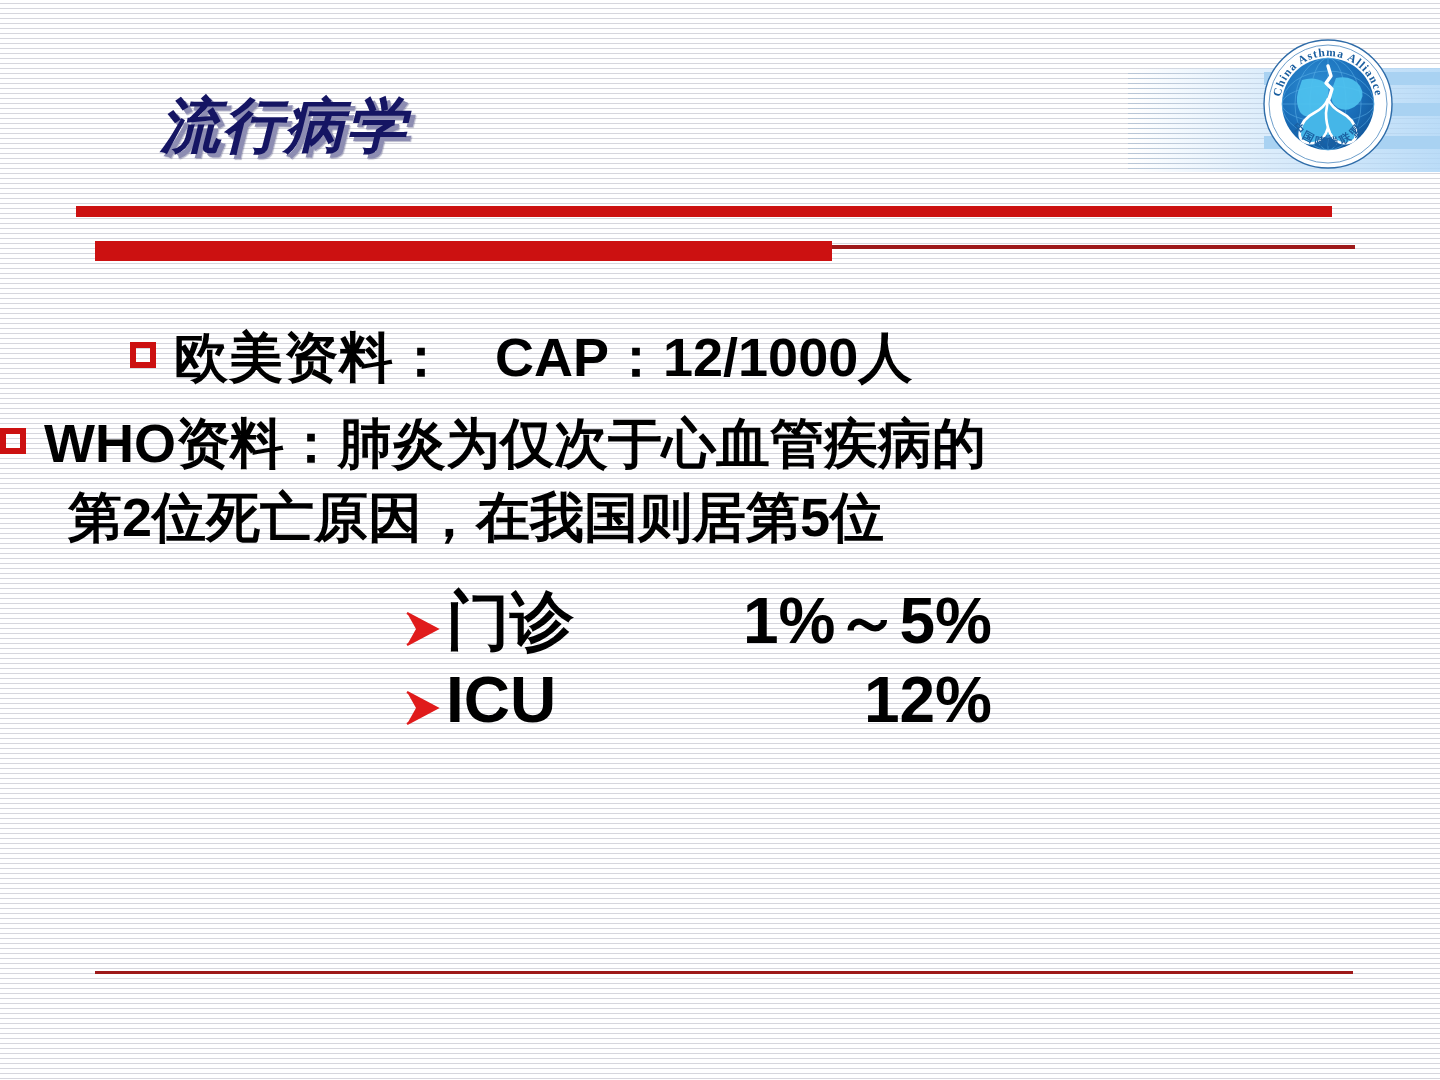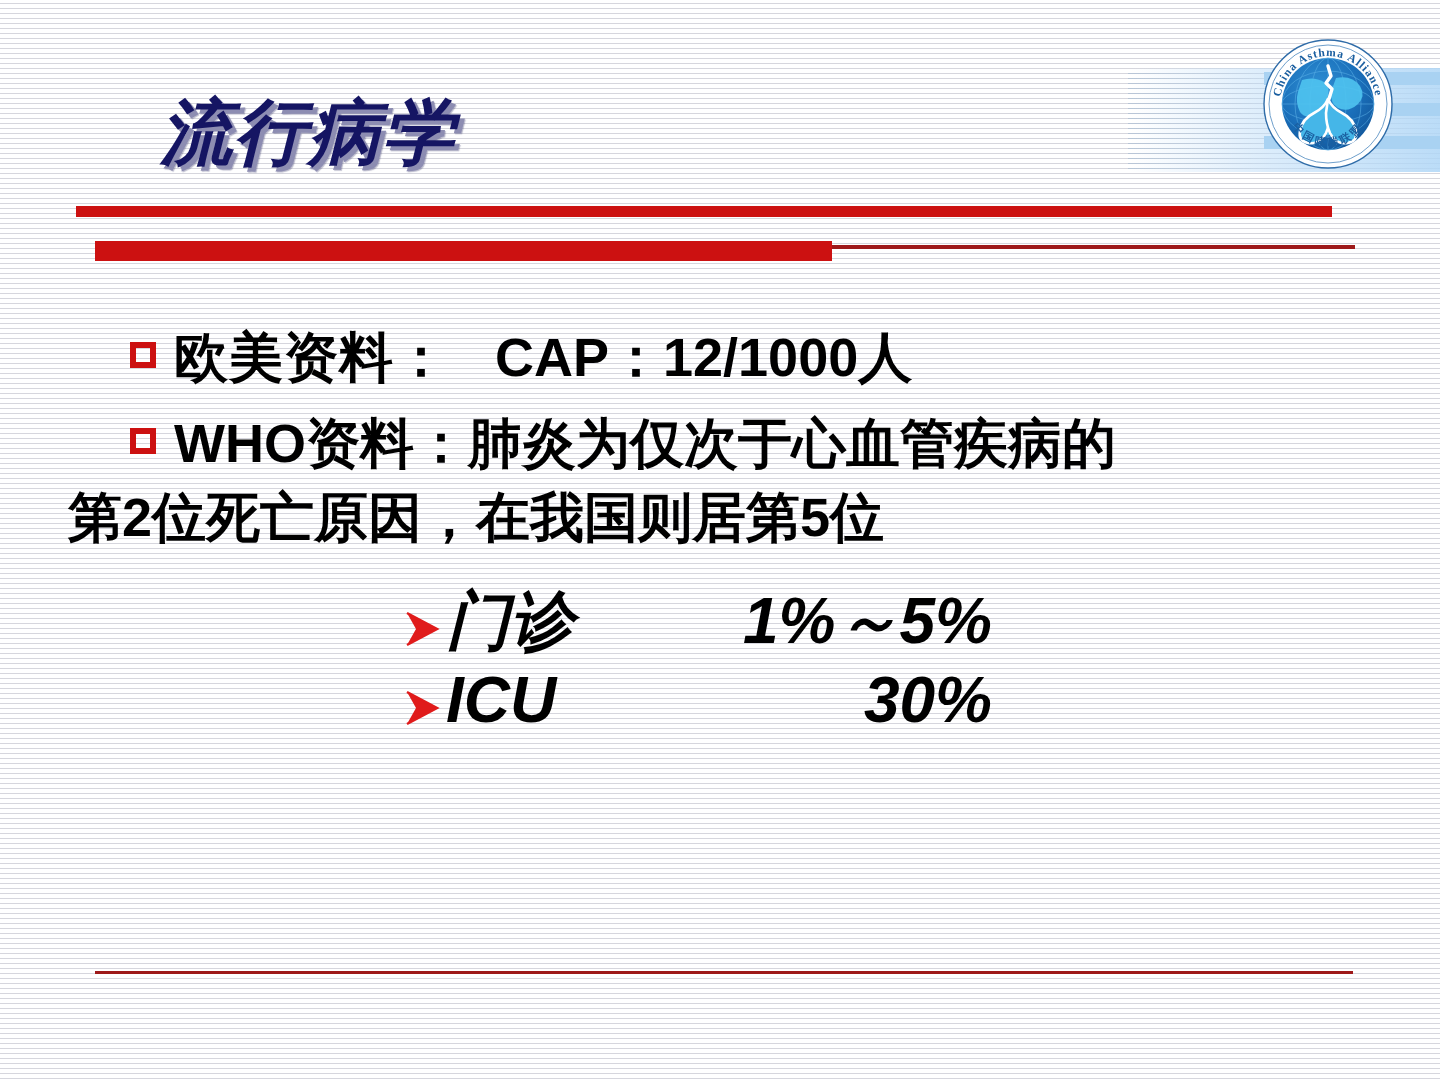--- a/index.html
+++ b/index.html
@@ -71,21 +71,21 @@
     top: 38px;
     width: 132px;
     height: 132px;
   }
 
   
   .title {
     position: absolute;
     left: 160px;
     top: 96px;
-    font-size: 72px;
+    font-size: 60px;
     font-weight: bold;
     font-style: italic;
     color: #151563;
     letter-spacing: 2px;
     line-height: 1;
     white-space: nowrap;
     text-shadow: 4px 4px 0 #8d8db2, 5px 5px 1px rgba(60,60,110,0.35);
   }
 
   
@@ -165,39 +165,38 @@
 
   .row2 {
     font-size: 54px;
     padding-left: 508px;
     margin-top: 24px;
     line-height: 1.0;
   }
 
   .row3 {
     font-size: 54px;
-    padding-left: 130px;
     margin-top: 32px;
     line-height: 1.0;
   }
 
   .row4 {
     font-size: 54px;
     padding-left: 68px;
     margin-top: 20px;
     line-height: 1.0;
   }
 
   .sub-list {
     margin-top: 38px;
     padding-left: 404px;
     font-size: 64px;
     line-height: 1.24;
   }
-  .sub-list .line { font-size: 64px; font-style: italic; }
+  .sub-list .line { font-size: 64px; }
   .sub-row { white-space: nowrap; }
   .sub-label {
     display: inline-block;
     min-width: 186px;
   }
   .sub-val {
     display: inline-block;
     text-align: right;
   }
   .sub-row.r1 .sub-val { min-width: 360px; }
@@ -284,21 +283,21 @@
         </span><span class="sub-label">门诊</span><span class="sub-val">1%～5%</span>
       </div>
 
 
       <div class="line sub-row r3">
         <span class="arrow-bullet">
           <svg viewBox="0 0 36 40" width="36" height="40">
             <path d="M3 4 L33 20 L3 36 L12 20 Z" fill="#e01b1b"></path>
             <path d="M3 4 L33 20 L3 36" fill="none" stroke="#e01b1b" stroke-width="2.5"></path>
           </svg>
-        </span><span class="sub-label">ICU</span><span class="sub-val">30%</span>
+        </span><span class="sub-label">ICU</span><span class="sub-val">12%</span>
       </div>
 
     </div>
   </div>
 
   <div class="bar-bottom"></div>
 
 </div>
 
 </body></html>

